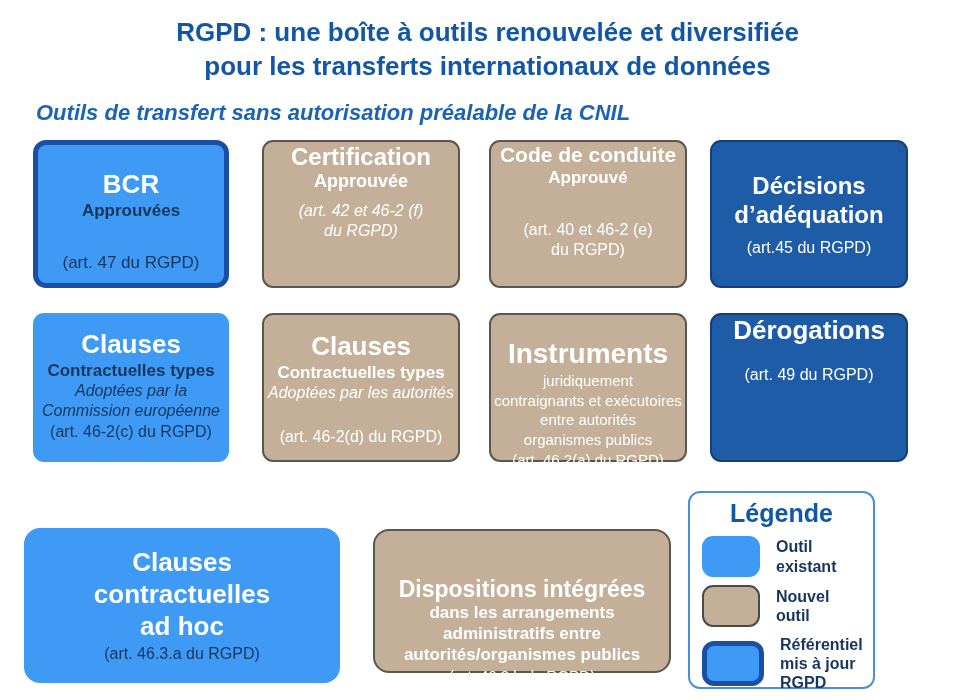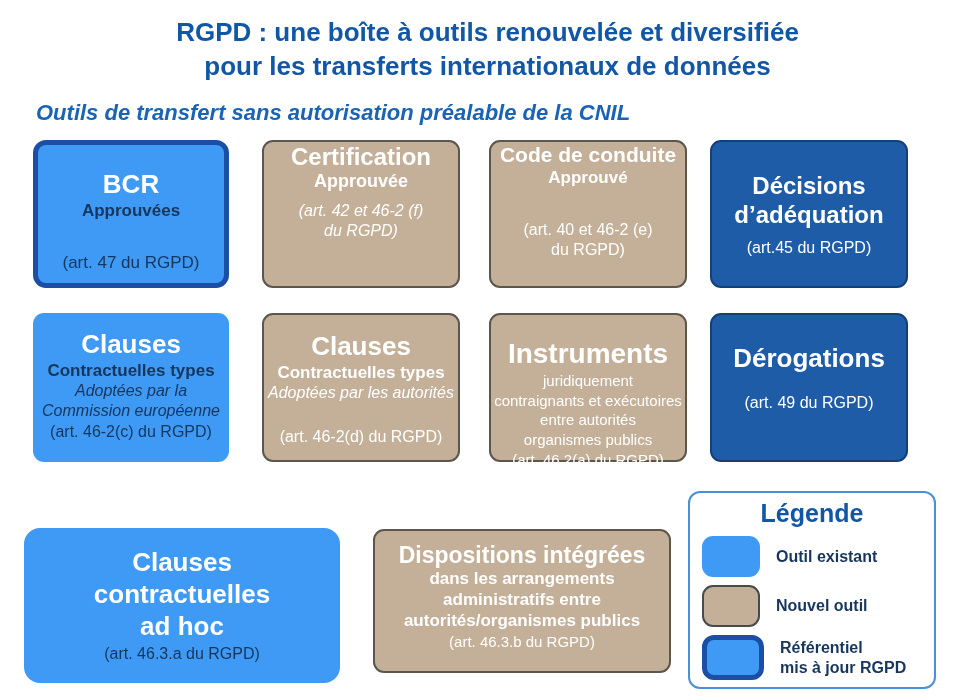--- a/index.html
+++ b/index.html
@@ -52,28 +52,28 @@
   .sub { font-size:17px; font-weight:bold; }
   .sub18 { font-size:18px; font-weight:bold; }
   .it16 { font-size:16px; font-style:italic; }
   .art16 { font-size:16px; }
   .art17 { font-size:17px; }
   .art15 { font-size:15px; }
   .small-bold { font-size:15px; font-weight:normal; line-height:1.3; }
 
   .pt18 { padding-top:24px; } .pt22 { }
   .pt14 { padding-top:22px; } .pt16 { padding-top:16px; }
-  .pt26 { padding-top:10px; } .pt28 { padding-top:28px; }
+  .pt26 { padding-top:44px;border-radius:16px; } .pt28 { }
   .mt20 { margin-top:8px;font-style:italic; } .mt22 { margin-top:32px; }
   .mt24 { margin-top:24px; } .mt18 { margin-top:18px; }
   .mt8 { margin-top:8px; } .mt2 { margin-top:2px; }
   .center { justify-content:center; }
 
   .legend {
-    position:absolute; left:688px; top:491px; width:248px; height:198px;
+    position:absolute; left:688px; top:491px; width:187px; height:198px;
     background:#ffffff; border:2px solid var(--legend-border); border-radius:12px;
     display:flex; flex-direction:column; padding:6px 12px 16px 12px;
   }
   .legend-title {
     text-align:center; font-size:25px; font-weight:bold; color:var(--title-blue);
   }
   .legend-row { display:flex; align-items:center; gap:16px; margin-top:8px; }
   .sw { flex:0 0 auto; }
   .sw-existing { width:58px; height:41px; border-radius:11px; background:var(--bright-blue); }
   .sw-updated  { width:62px; height:45px; border-radius:12px; background:var(--bright-blue);

